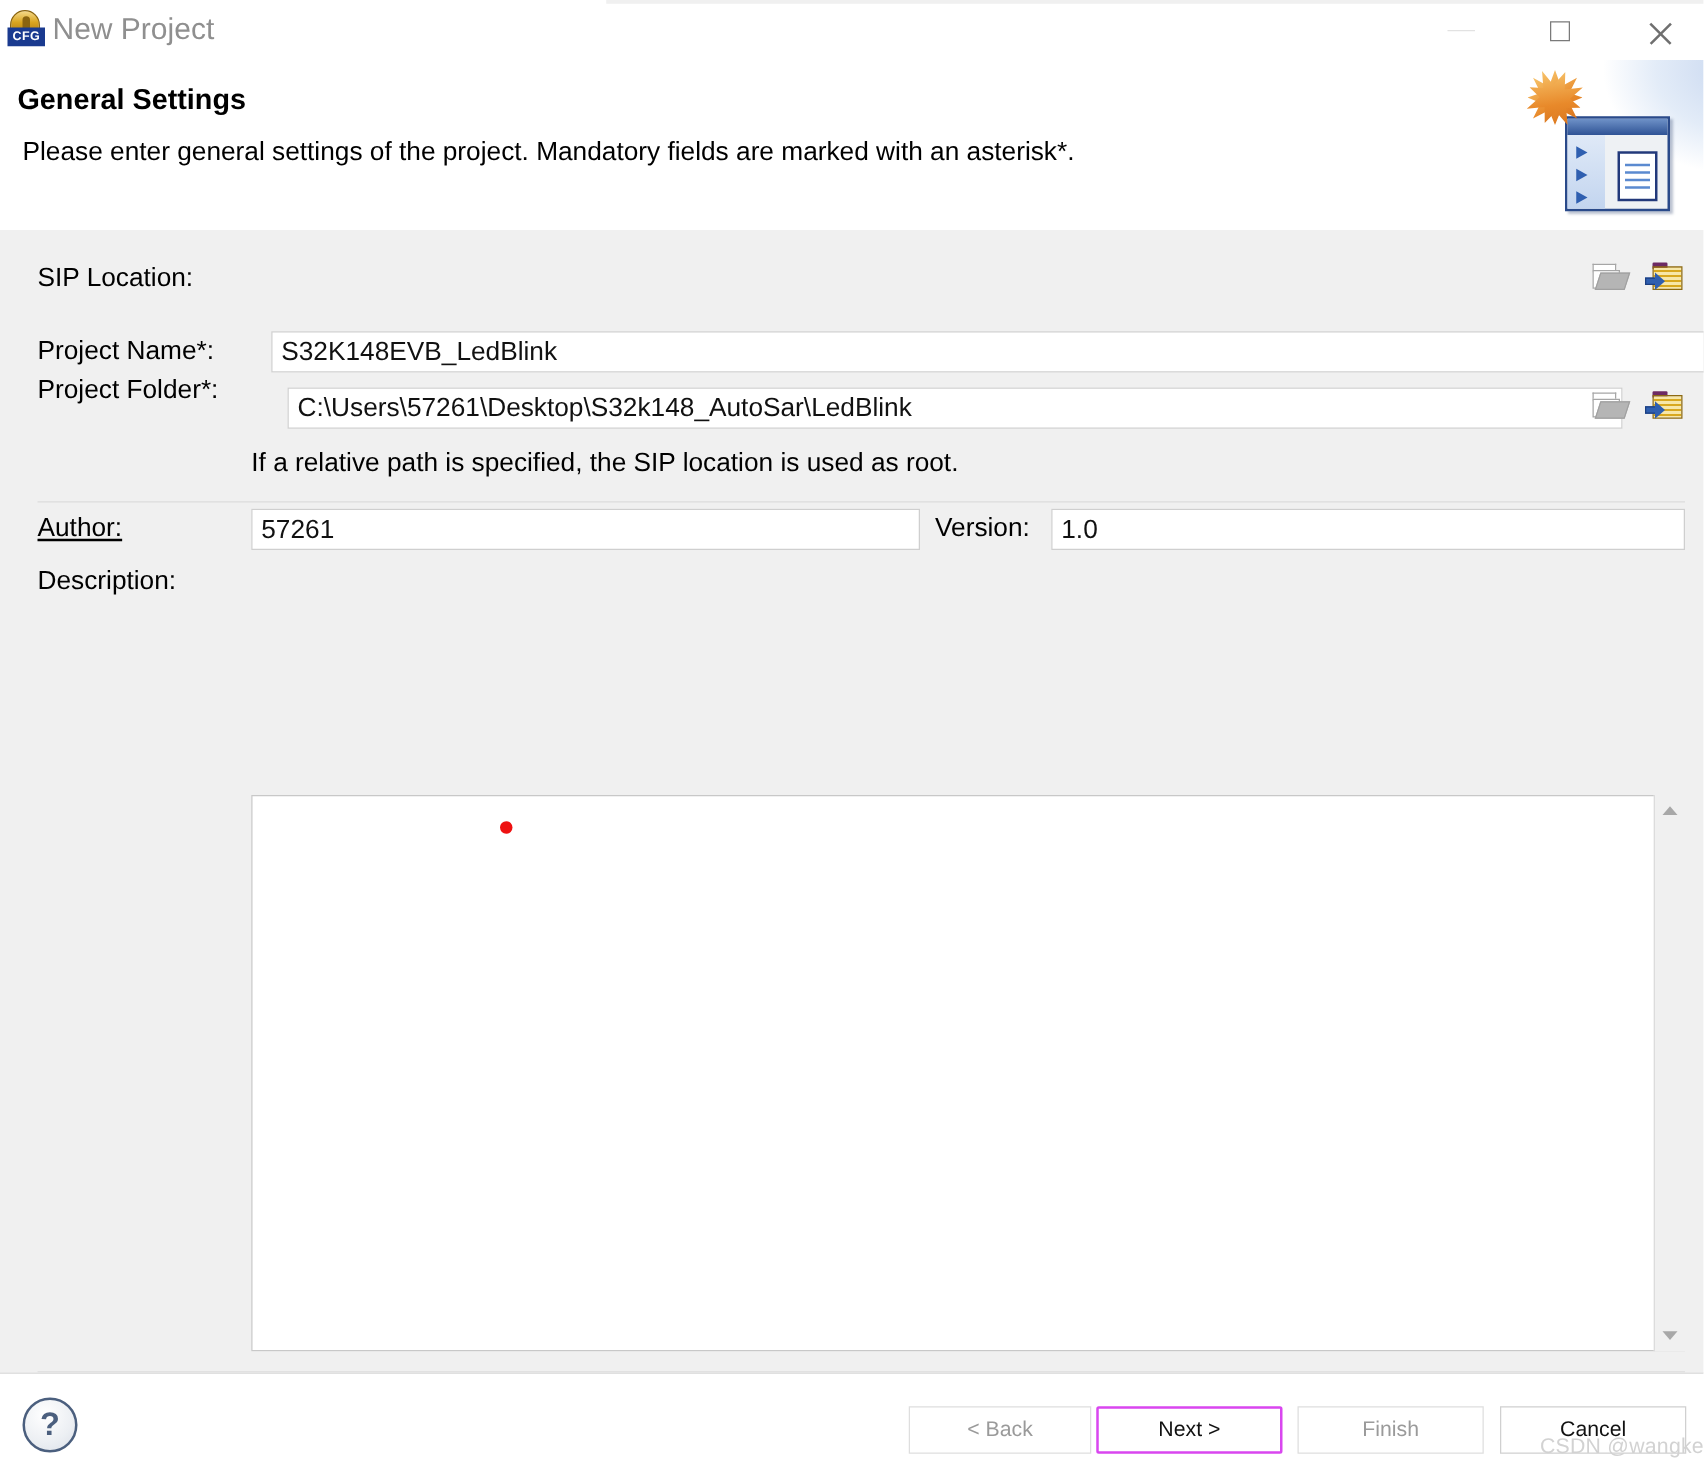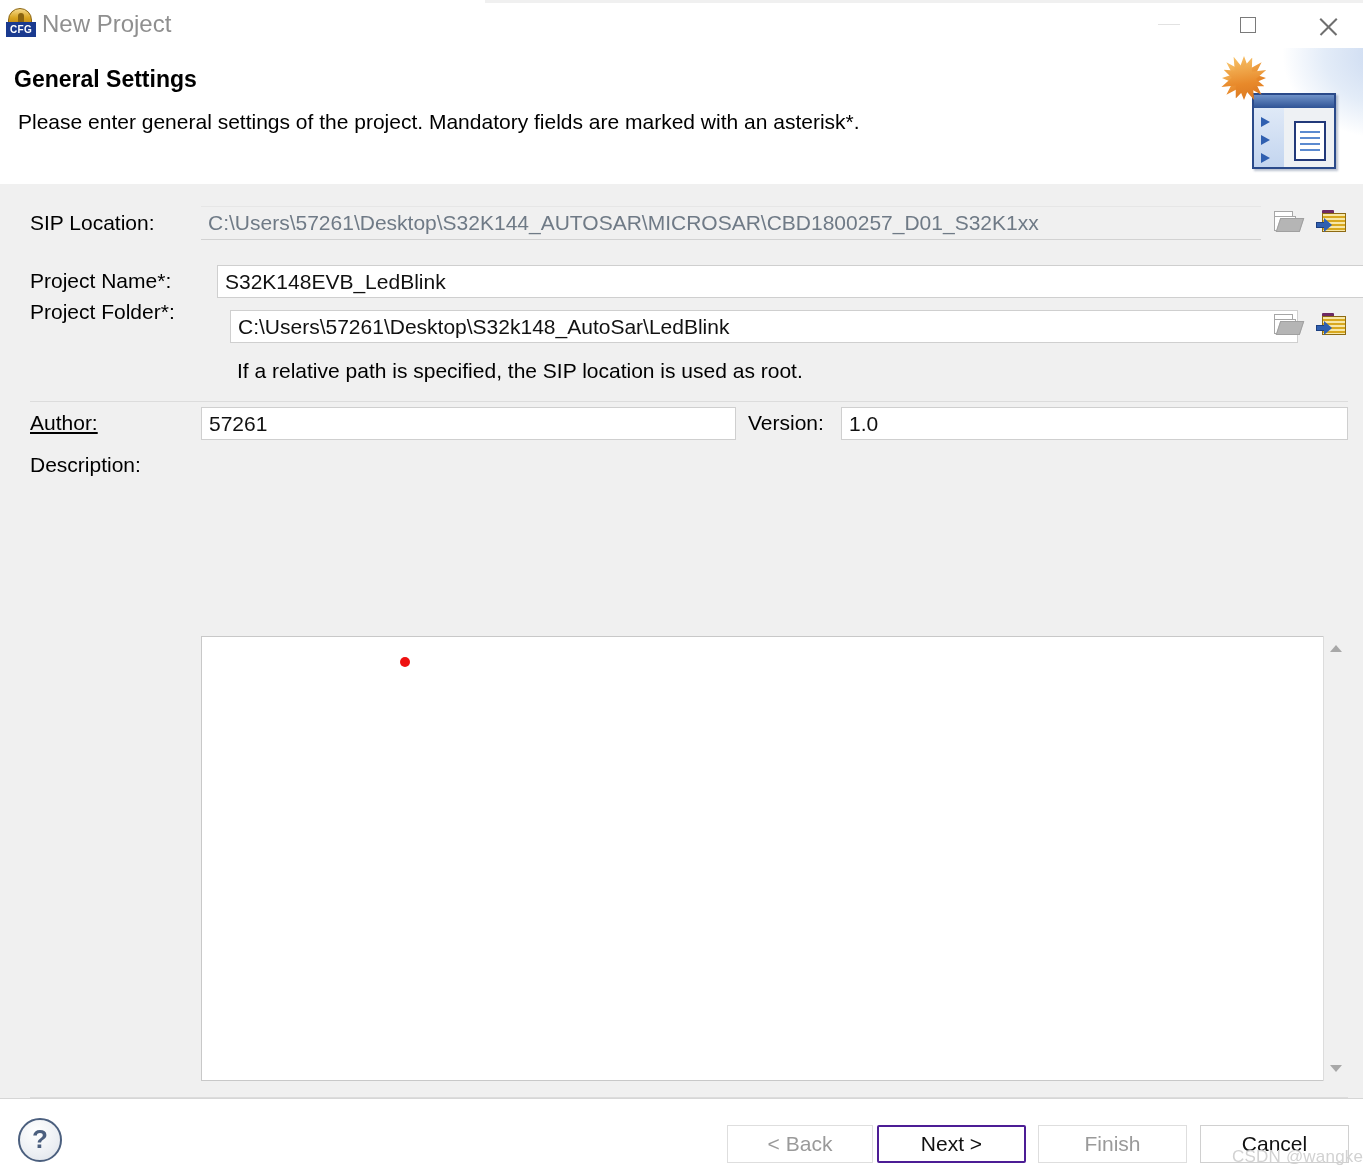--- a/index.html
+++ b/index.html
@@ -437,30 +437,30 @@
     font-weight: bold;
     color: #4b5f7e;
   }
   .btn {
     position: absolute;
     top: 1125px;
     height: 38px;
     box-sizing: border-box;
     background: #ffffff;
     border: 1px solid #dedede;
-    font-size: 21px;
+    font-size: 17px;
     line-height: 36px;
     text-align: center;
     color: #9a9a9a;
     cursor: default;
   }
   .btn-enabled { color: #111111; border: 1px solid #d0d0d0; }
   .btn-default {
     color: #111111;
-    border: 2px solid #4c1d95;
+    border: 2px solid #d946ef;
     border-radius: 2px;
     line-height: 34px;
   }
   .btn-back   { left: 727px;  width: 146px; }
   .btn-next   { left: 877px;  width: 149px; }
   .btn-finish { left: 1038px; width: 149px; }
   .btn-cancel { left: 1200px; width: 149px; }
 
   .watermark {
     position: absolute;
@@ -520,21 +520,20 @@
         <div class="s1"></div>
         <div class="s2"></div>
       </div>
     </div>
 
   </div>
 
   <div class="body-area">
 
     <div class="row-label" style="left:30px; top:27px;">SIP Location:</div>
-    <div class="field field-readonly" style="left:201px; top:22px; width:1060px; height:34px;">C:\Users\57261\Desktop\S32K144_AUTOSAR\MICROSAR\CBD1800257_D01_S32K1xx</div>
     <div class="icon-btn" style="left:1272px; top:22px;">
       <div class="folder-open">
         <div class="back"></div>
         <div class="body2"></div>
         <div class="flap"></div>
       </div>
     </div>
     <div class="icon-btn" style="left:1314px; top:22px;">
       <div class="folder-gold">
         <div class="tab"></div>
@@ -562,21 +561,21 @@
       <div class="folder-gold">
         <div class="tab"></div>
         <div class="sheet"></div>
         <div class="arr">
           <div class="stem"></div>
           <div class="head"></div>
         </div>
       </div>
     </div>
 
-    <div class="hint-text" style="left:201px; top:175px;margin-left:36px;">If a relative path is specified, the SIP location is used as root.</div>
+    <div class="hint-text" style="left:201px; top:175px;">If a relative path is specified, the SIP location is used as root.</div>
 
     <div class="divider" style="left:30px; top:217px; width:1318px;"></div>
 
     <div class="row-label" style="left:30px; top:227px;text-decoration:underline;">Author:</div>
     <div class="field field-input" style="left:201px; top:223px; width:535px; height:33px;" placeholder="">57261</div>
     <div class="row-label" style="left:748px; top:227px;">Version:</div>
     <div class="field field-input" style="left:841px; top:223px; width:507px; height:33px;" placeholder="">1.0</div>
 
     <div class="row-label" style="left:30px; top:269px;">Description:</div>
     <div class="desc-box" placeholder=""></div>

